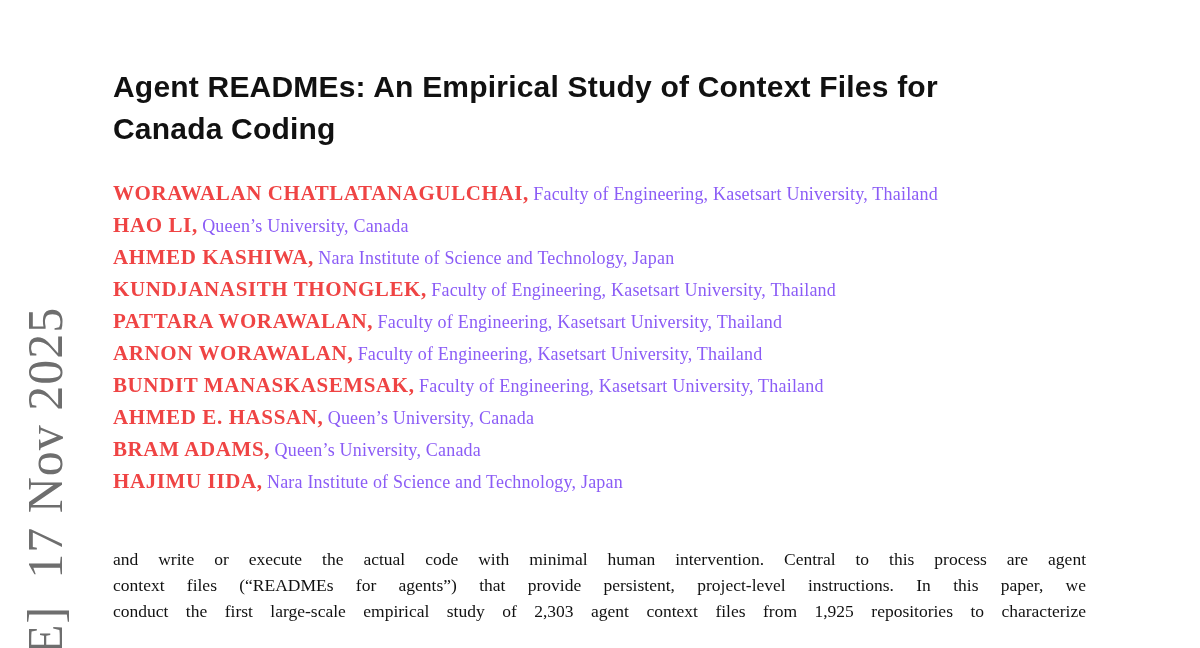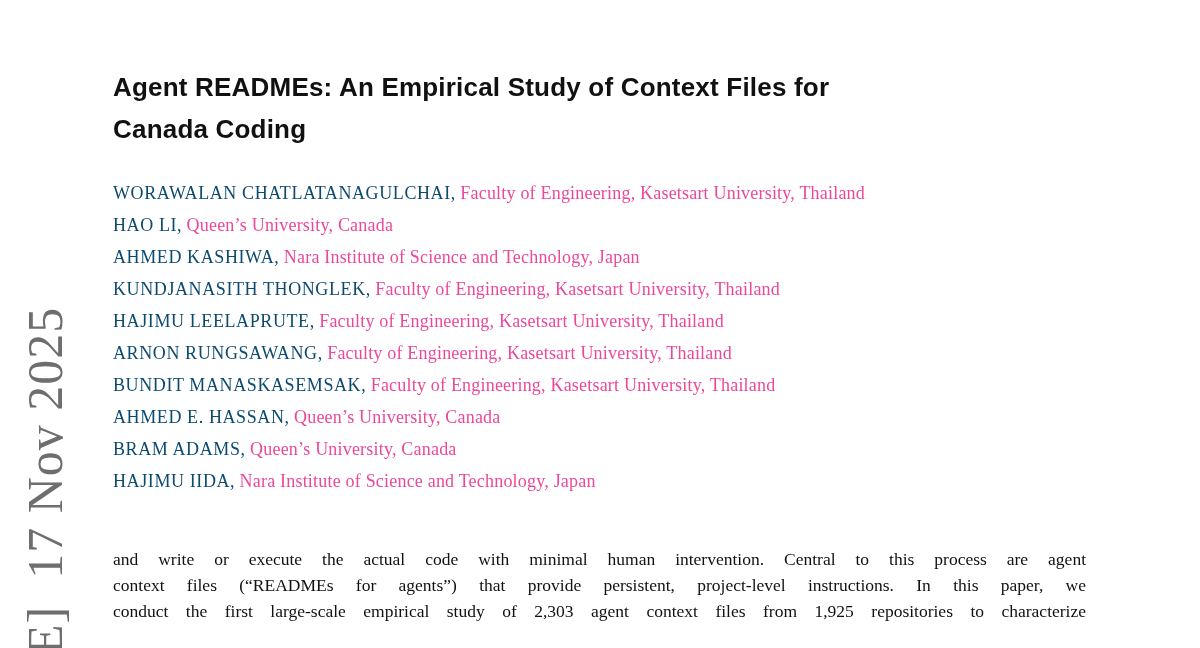--- a/index.html
+++ b/index.html
@@ -31,51 +31,52 @@
   }
 
   
   .title {
     position: absolute;
     left: 113px;
     top: 66px;
     margin: 0;
     font-family: "Liberation Sans", sans-serif;
     font-weight: bold;
-    font-size: 26px;
+    font-size: 30px;
     line-height: 42px;
     letter-spacing: 0.2px;
     color: #111111;
   }
   .title-line { display: block; white-space: nowrap; }
 
   
   .authors {
     position: absolute;
     left: 113px;
     top: 177px;
   }
   .author-row {
     height: 32px;
     line-height: 32px;
     white-space: nowrap;
   }
   .author-name {
     font-family: "Liberation Serif", serif;
-    font-size: 18px;
+    font-size: 21px;
     letter-spacing: 0.6px;
-    color: #0c4a6e;
+    color: #ef4444;
+    font-weight: bold;
   }
   .author-name::after { content: ","; letter-spacing: 0; }
   .author-affil {
     font-family: "Liberation Serif", serif;
     font-size: 18px;
     letter-spacing: 0.2px;
     margin-left: 5px;
-    color: #ec4899;
+    color: #8b5cf6;
   }
 
   
   .abstract {
     position: absolute;
     left: 113px;
     top: 546px;
     width: 973px;
     font-family: "Liberation Serif", serif;
     font-size: 17.5px;
@@ -105,24 +106,24 @@
   <div class="author-row">
     <span class="author-name">HAO LI</span><span class="author-affil">Queen’s University, Canada</span>
   </div>
   <div class="author-row">
     <span class="author-name">AHMED KASHIWA</span><span class="author-affil">Nara Institute of Science and Technology, Japan</span>
   </div>
   <div class="author-row">
     <span class="author-name">KUNDJANASITH THONGLEK</span><span class="author-affil">Faculty of Engineering, Kasetsart University, Thailand</span>
   </div>
   <div class="author-row">
-    <span class="author-name">HAJIMU LEELAPRUTE</span><span class="author-affil">Faculty of Engineering, Kasetsart University, Thailand</span>
+    <span class="author-name">PATTARA WORAWALAN</span><span class="author-affil">Faculty of Engineering, Kasetsart University, Thailand</span>
   </div>
   <div class="author-row">
-    <span class="author-name">ARNON RUNGSAWANG</span><span class="author-affil">Faculty of Engineering, Kasetsart University, Thailand</span>
+    <span class="author-name">ARNON WORAWALAN</span><span class="author-affil">Faculty of Engineering, Kasetsart University, Thailand</span>
   </div>
   <div class="author-row">
     <span class="author-name">BUNDIT MANASKASEMSAK</span><span class="author-affil">Faculty of Engineering, Kasetsart University, Thailand</span>
   </div>
   <div class="author-row">
     <span class="author-name">AHMED E. HASSAN</span><span class="author-affil">Queen’s University, Canada</span>
   </div>
   <div class="author-row">
     <span class="author-name">BRAM ADAMS</span><span class="author-affil">Queen’s University, Canada</span>
   </div>

